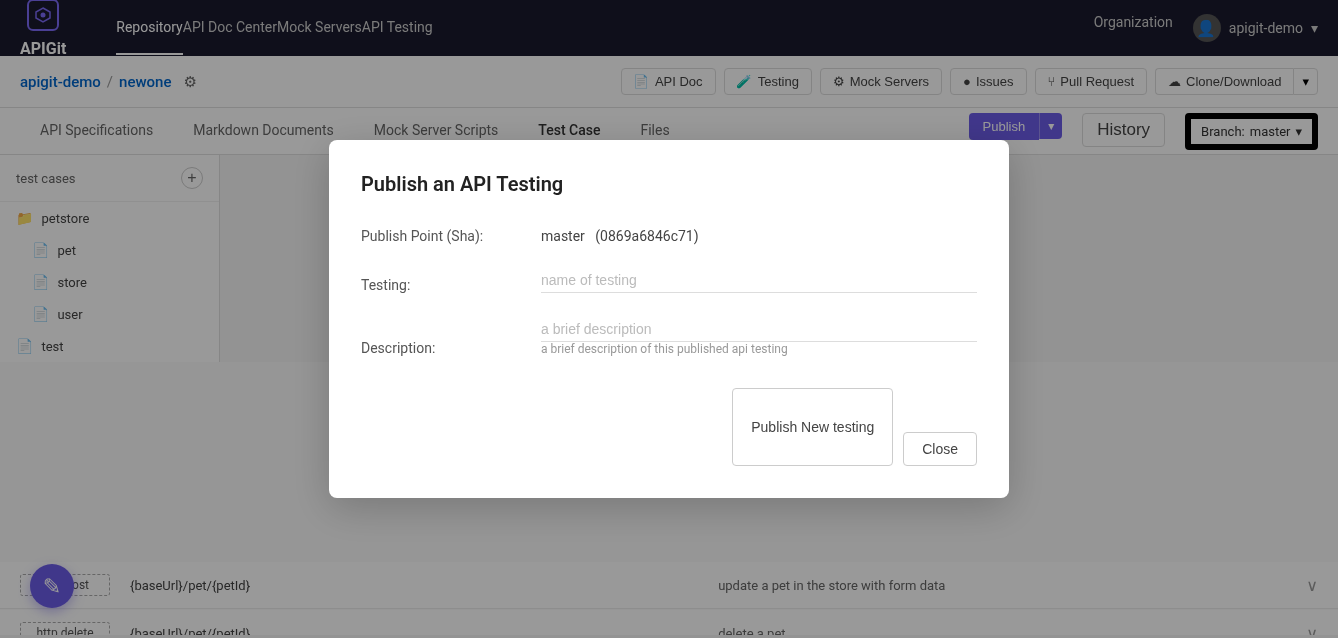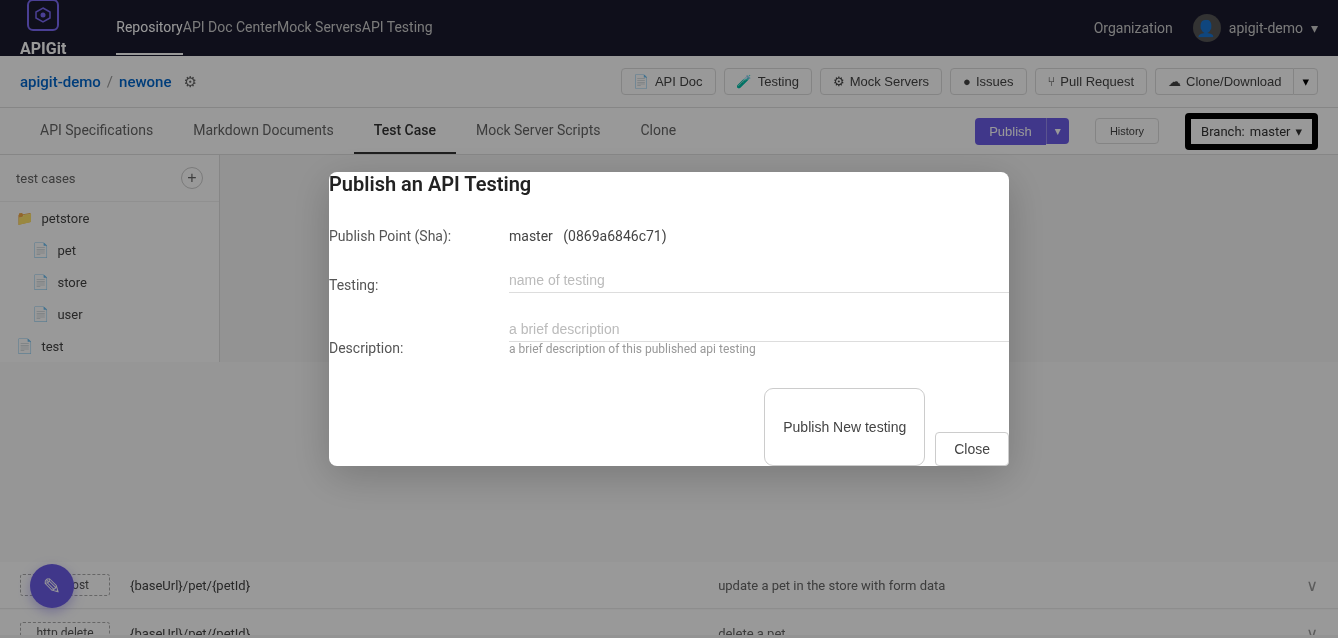--- a/index.html
+++ b/index.html
@@ -48,21 +48,20 @@
       padding: 18px 0;
       border-bottom: 2px solid transparent;
       cursor: pointer;
     }
     .nav-item.active {
       color: white;
       border-bottom: 2px solid white;
     }
     .nav-right {
       display: flex;
-      align-items: center;
       gap: 20px;
     }
     .nav-org {
       color: #ccc;
       font-size: 14px;
       cursor: pointer;
     }
     .nav-user {
       display: flex;
       align-items: center;
@@ -172,22 +171,22 @@
       border-bottom: 2px solid transparent;
       white-space: nowrap;
     }
     .tab.active {
       color: #333;
       border-bottom: 2px solid #333;
       font-weight: 500;
     }
     .tab-actions {
       display: flex;
-      align-items: center;
-      gap: 26px;
+      align-items: flex-start;
+      gap: 20px;
     }
     .publish-btn-group {
       display: flex;
       align-items: center;
     }
     .publish-btn {
       padding: 6px 14px;
       background: #6c5ce7;
       color: white;
       border: none;
@@ -206,21 +205,21 @@
       cursor: pointer;
       font-size: 12px;
     }
     .history-btn {
       padding: 6px 14px;
       background: white;
       color: #444;
       border: 1px solid #ddd;
       border-radius: 4px;
       cursor: pointer;
-      font-size: 11px;
+      font-size: 17px;
     }
     .branch-selector {
       display: flex;
       align-items: center;
       gap: 5px;
       padding: 5px 10px;
       border: 6px solid #000000;
       border-radius: 4px;
       background: white;
       cursor: pointer;
@@ -327,20 +326,21 @@
       background: rgba(0,0,0,0.4);
       display: flex;
       align-items: center;
       justify-content: center;
       z-index: 1000;
     }
     .modal {
       background: white;
       border-radius: 8px;
       width: 680px;
+      padding: 32px;
       box-shadow: 0 10px 40px rgba(0,0,0,0.2);
     }
     .modal-title {
       font-size: 20px;
       font-weight: 600;
       color: #222;
       margin-bottom: 28px;
     }
     .form-row {
       display: flex;
@@ -379,21 +379,21 @@
       display: flex;
       justify-content: flex-end;
       gap: 10px;
       margin-top: 32px;
     }
     .btn-publish-new {
       padding: 8px 18px;
       background: white;
       color: #444;
       border: 1px solid #ccc;
-      border-radius: 9px;
+      border-radius: 4px;
       cursor: pointer;
       font-size: 14px;
     }
     .btn-close {
       padding: 8px 18px;
       background: white;
       color: #444;
       border: 1px solid #ccc;
       border-radius: 4px;
       cursor: pointer;
@@ -486,23 +486,23 @@
         <span>▾</span>
       </button>
     </div>
   </div>
 </div>
 
 <div class="tab-bar">
   <div class="tabs">
     <div class="tab">API Specifications</div>
     <div class="tab">Markdown Documents</div>
+    <div class="tab">Mock Server Scripts</div>
     <div class="tab active">Test Case</div>
-    <div class="tab">Mock Server Scripts</div>
-    <div class="tab">Clone</div>
+    <div class="tab">Files</div>
   </div>
   <div class="tab-actions">
     <div class="publish-btn-group">
       <button class="publish-btn">Publish</button>
       <button class="publish-arrow">▾</button>
     </div>
     <button class="history-btn">History</button>
     <div class="branch-selector">
       <span>Branch:</span>
       <span>master</span>

